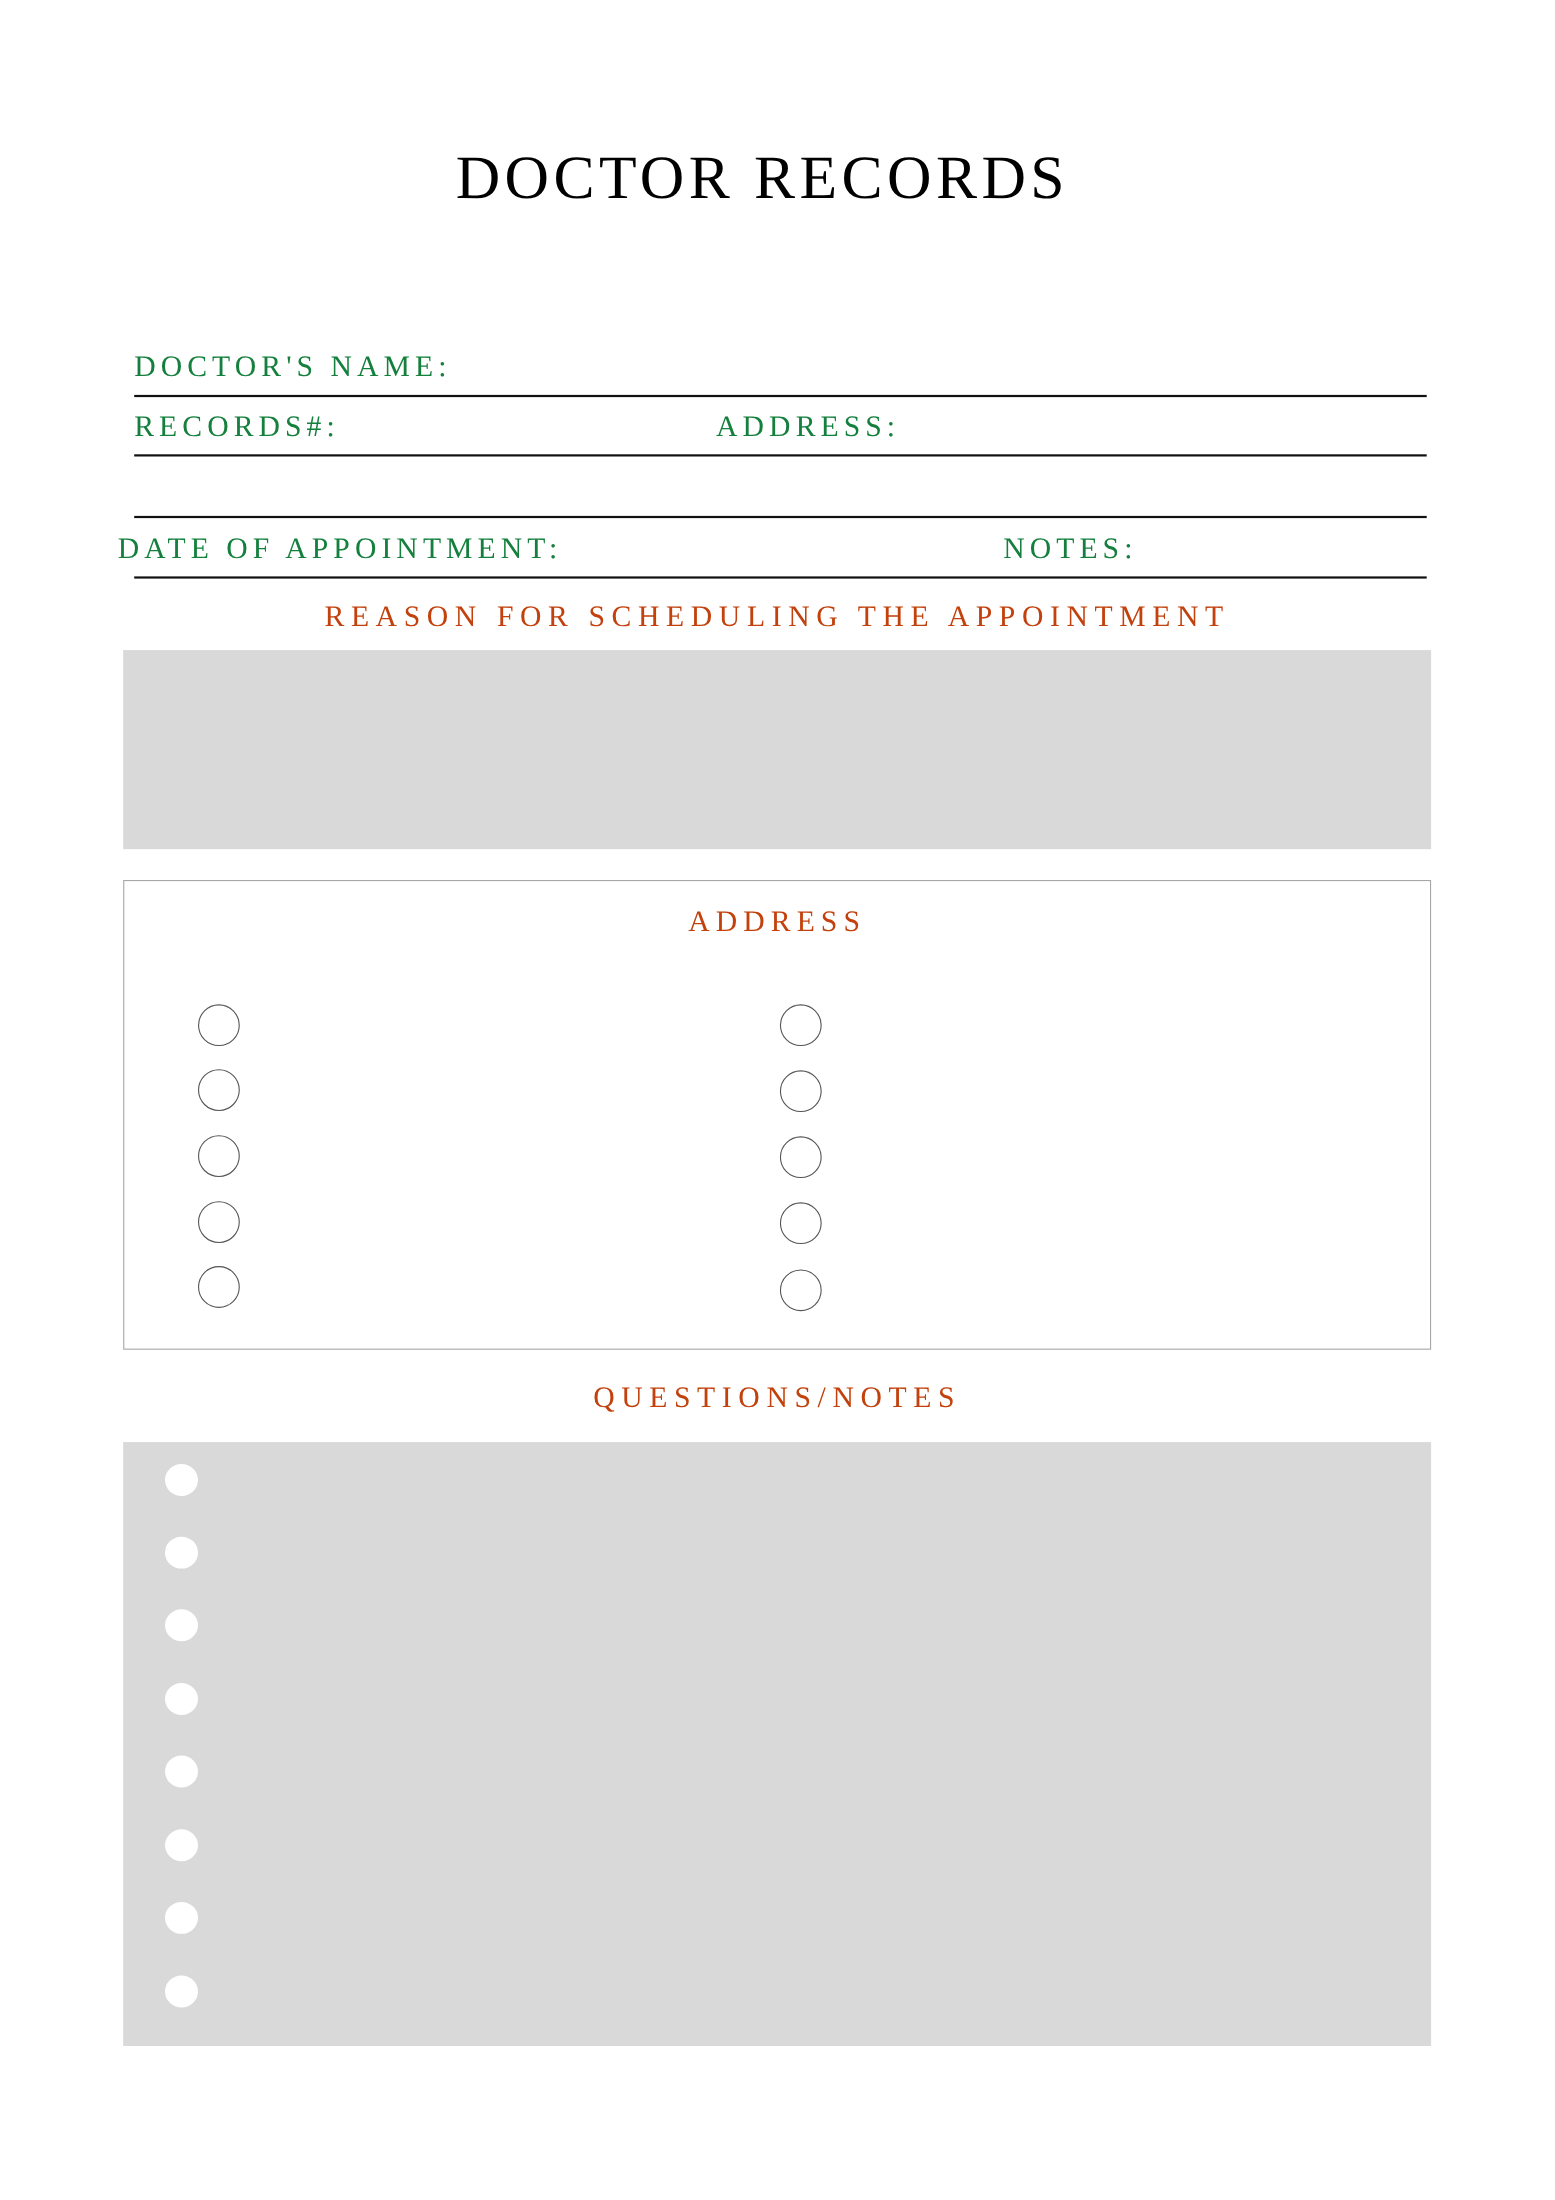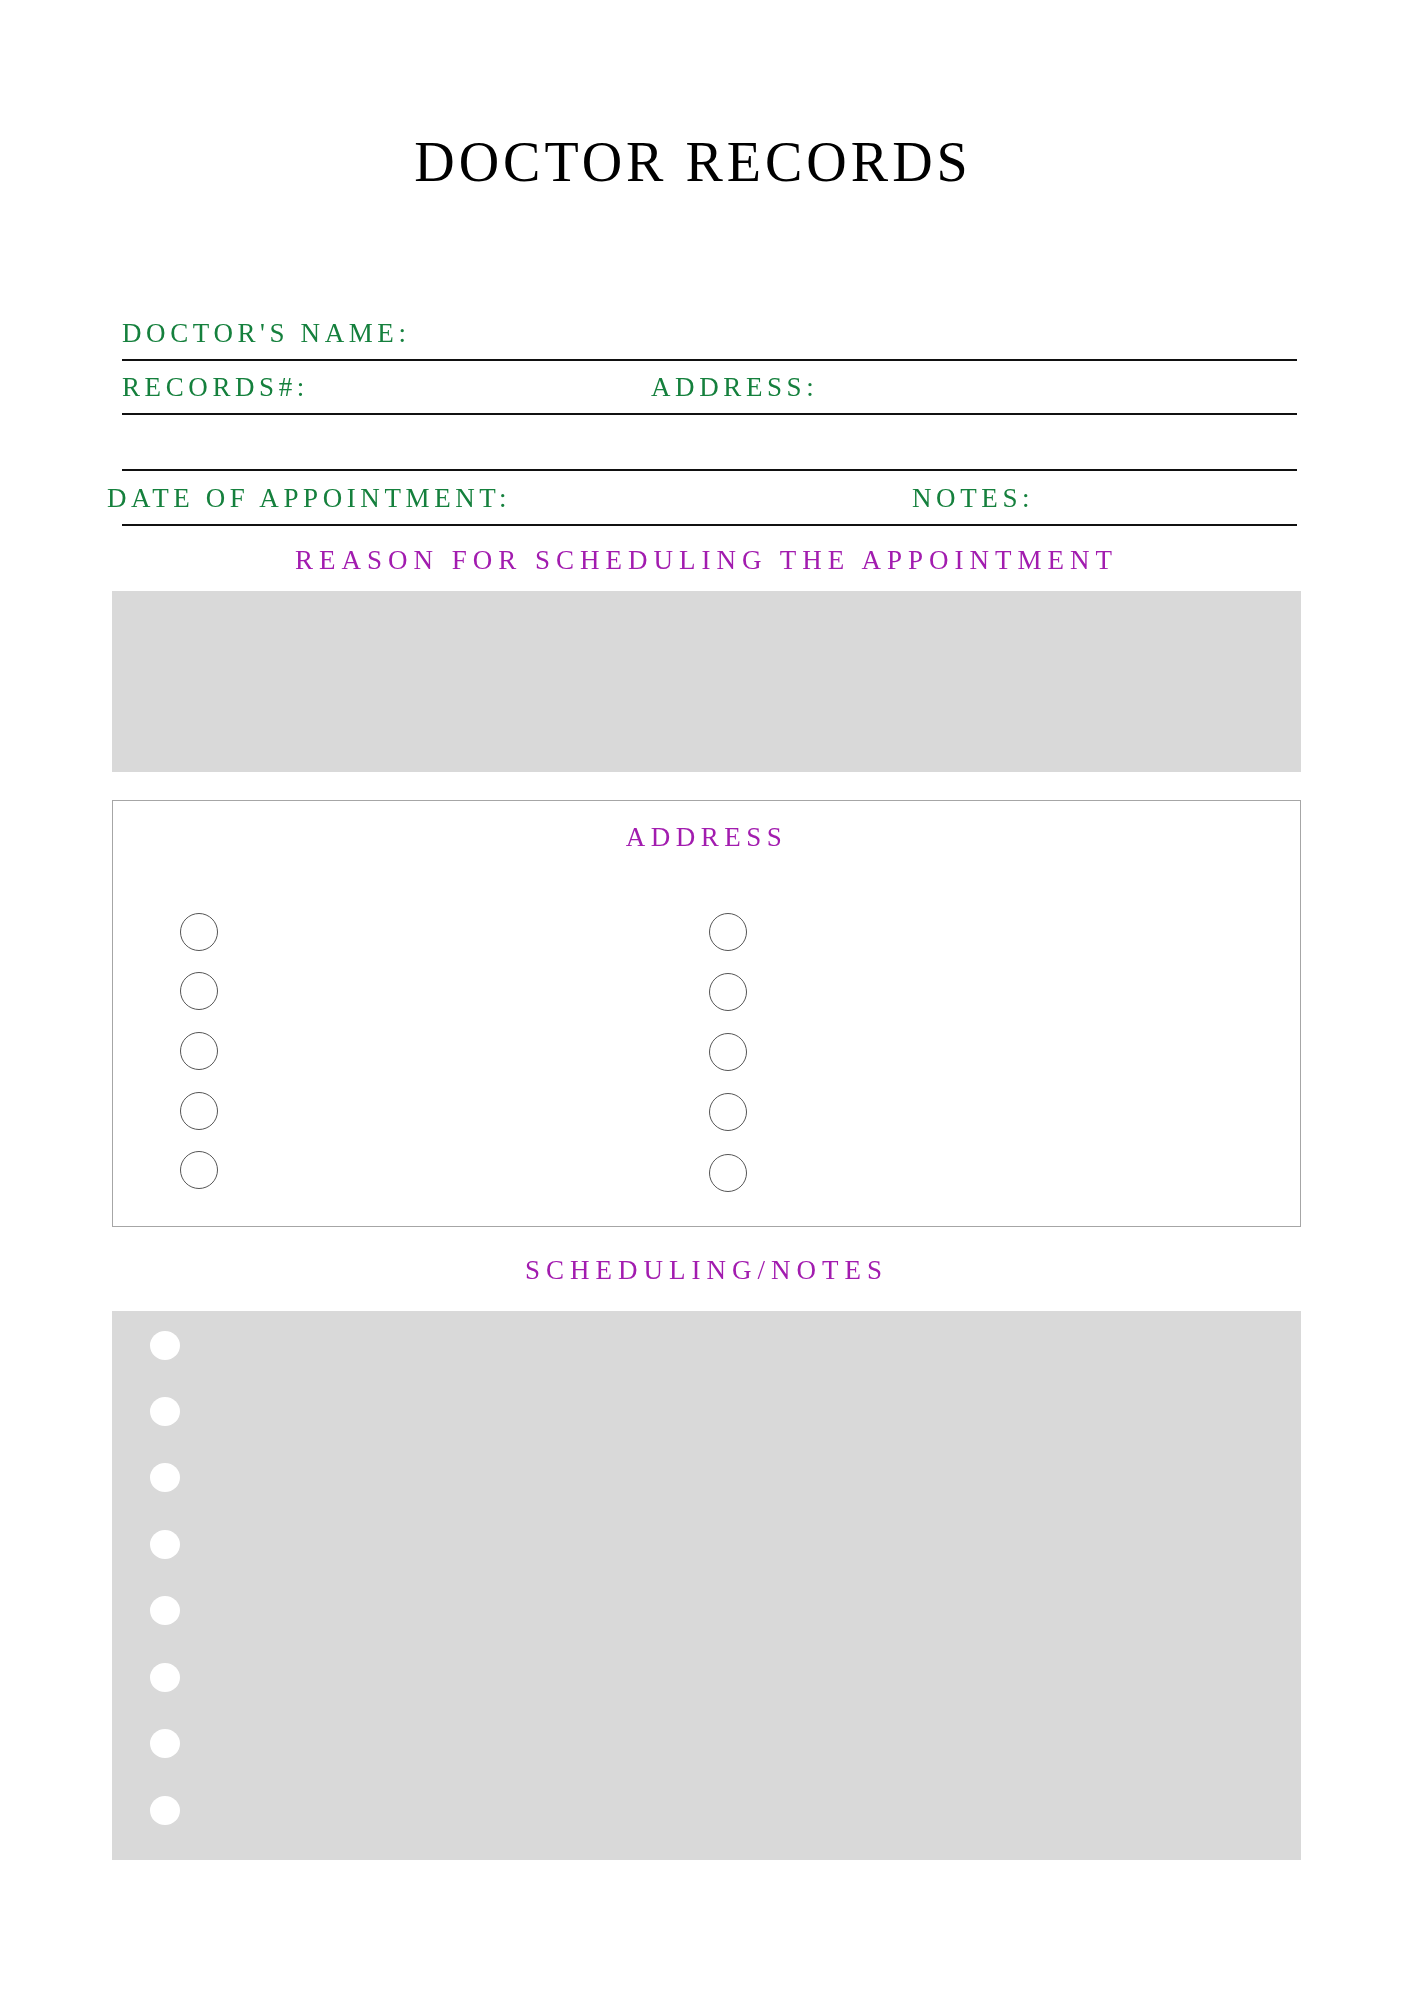--- a/index.html
+++ b/index.html
@@ -7,21 +7,21 @@
          font-family: "Liberation Serif", "DejaVu Serif", serif; }
   .abs { position: absolute; }
   .title { left: 0; top: 112px; width: 1386px; text-align: center; font-size: 56px;
            line-height: 100px; color: #000; letter-spacing: 4px; white-space: nowrap; }
   .label { font-size: 27px; line-height: 30px; color: #15803d; letter-spacing: 4.6px;
            white-space: nowrap; }
   .rule { left: 122px; width: 1175px; height: 2px; background: #111111; }
   .field-input { background: transparent; border: none; outline: none; font-family: "Liberation Serif", serif;
                  font-size: 24px; color: #222; height: 32px; padding: 0; }
   .section-heading { left: 112px; width: 1189px; text-align: center; font-size: 27px; line-height: 30px;
-                     color: #a21caf; letter-spacing: 6px; white-space: nowrap; }
+                     color: #c2410c; letter-spacing: 6px; white-space: nowrap; }
   .gray-box { background: #d9d9d9; }
   .outline-box { border: 1.5px solid #a6a6a6; box-sizing: border-box; background: #fff; }
   .checkbox { width: 38px; height: 38px; border-radius: 50%; border: 1.3px solid #555555;
               box-sizing: border-box; background: #fff; cursor: pointer; }
   .symptom-input { height: 34px; background: transparent; border: none; outline: none;
                    font-family: "Liberation Serif", serif; font-size: 24px; color: #222; }
   .bullet { width: 30px; height: 29px; border-radius: 50%; background: #ffffff; }
   .note-input { height: 40px; background: transparent; border: none; outline: none;
                 font-family: "Liberation Serif", serif; font-size: 24px; color: #222; }
   textarea.reason-input { resize: none; background: transparent; border: none; outline: none;
@@ -74,21 +74,21 @@
 <input class="abs symptom-input" style="left: 764px; top: 915px; width: 500px;" value="">
 <div class="abs checkbox" style="left:709px; top:973px;"></div>
 <input class="abs symptom-input" style="left: 764px; top: 975px; width: 500px;" value="">
 <div class="abs checkbox" style="left:709px; top:1033px;"></div>
 <input class="abs symptom-input" style="left: 764px; top: 1035px; width: 500px;" value="">
 <div class="abs checkbox" style="left:709px; top:1093px;"></div>
 <input class="abs symptom-input" style="left: 764px; top: 1095px; width: 500px;" value="">
 <div class="abs checkbox" style="left:709px; top:1154px;"></div>
 <input class="abs symptom-input" style="left: 764px; top: 1156px; width: 500px;" value="">
 
-<div class="abs section-heading" style="top:1255px;">SCHEDULING/NOTES</div>
+<div class="abs section-heading" style="top:1255px;">QUESTIONS/NOTES</div>
 <div class="abs gray-box" style="left:112px; top:1311px; width:1189px; height:549px;"></div>
 
 <div class="abs bullet" style="left:150px; top:1331px;"></div>
 <input class="abs note-input" style="left: 200px; top: 1325px; width: 1080px;" value="">
 <div class="abs bullet" style="left:150px; top:1397px;"></div>
 <input class="abs note-input" style="left: 200px; top: 1391px; width: 1080px;" value="">
 <div class="abs bullet" style="left:150px; top:1463px;"></div>
 <input class="abs note-input" style="left: 200px; top: 1457px; width: 1080px;" value="">
 <div class="abs bullet" style="left:150px; top:1530px;"></div>
 <input class="abs note-input" style="left: 200px; top: 1524px; width: 1080px;" value="">

